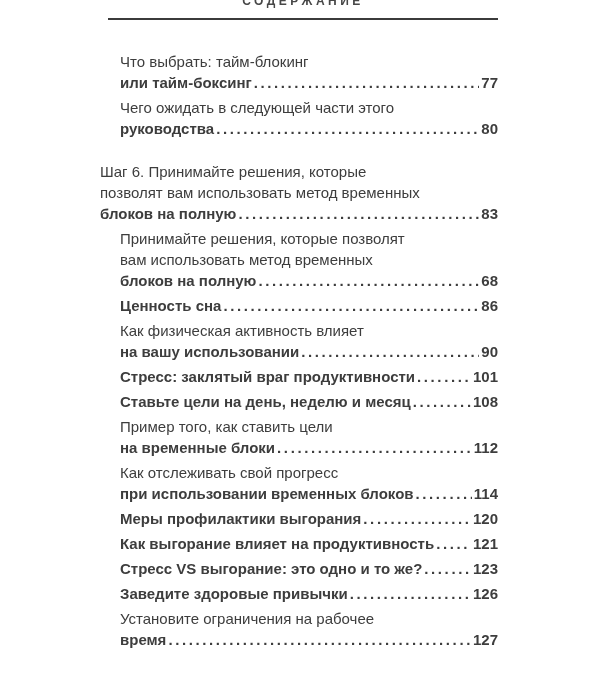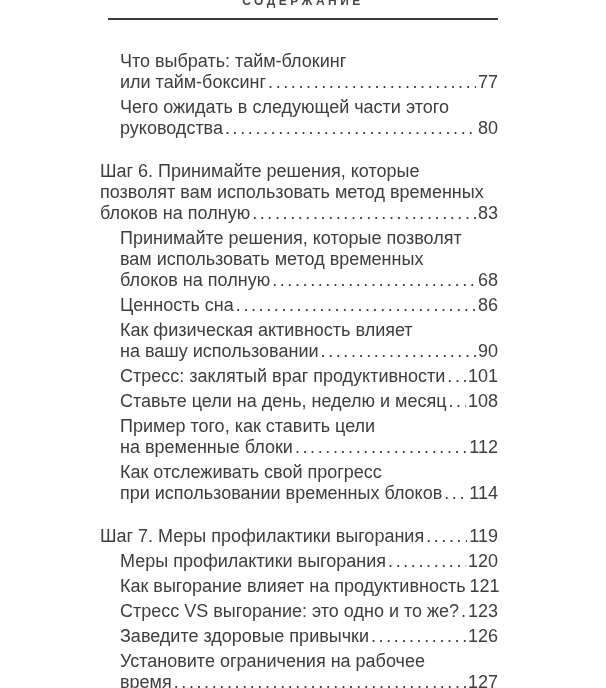--- a/index.html
+++ b/index.html
@@ -29,27 +29,28 @@
     border-top: 2px solid #3b3b3b;
     height: 0;
   }
   .toc {
     padding: 27px 108px 0 100px;
   }
   .entry { margin-top: 4px; cursor: default; }
   .entry.level1 { margin-top: 22px; }
   .entry.level2 { padding-left: 20px; }
   .line {
-    font-size: 18px;
+    font-size: 15px;
     line-height: 21px;
     white-space: nowrap;
   }
   .lastline {
     display: flex;
     align-items: baseline;
+    font-weight: bold;
   }
   .txt { flex: 0 0 auto; }
   .leader {
     flex: 1 1 auto;
     overflow: hidden;
     white-space: nowrap;
     margin: 0 2px;
     color: #3d3d3d;
   }
   .leader::after {
@@ -137,27 +138,20 @@
         </div>
       </div>
       <div class="entry level2">
         <div class="line">Как отслеживать свой прогресс</div>
         <div class="line lastline">
           <span class="txt">при использовании временных блоков</span>
           <span class="leader"></span>
           <span class="pg">114</span>
         </div>
       </div>
-      <div class="entry level1">
-        <div class="line lastline">
-          <span class="txt">Шаг 7. Меры профилактики выгорания</span>
-          <span class="leader"></span>
-          <span class="pg">119</span>
-        </div>
-      </div>
       <div class="entry level2">
         <div class="line lastline">
           <span class="txt">Меры профилактики выгорания</span>
           <span class="leader"></span>
           <span class="pg">120</span>
         </div>
       </div>
       <div class="entry level2">
         <div class="line lastline">
           <span class="txt">Как выгорание влияет на продуктивность</span>

